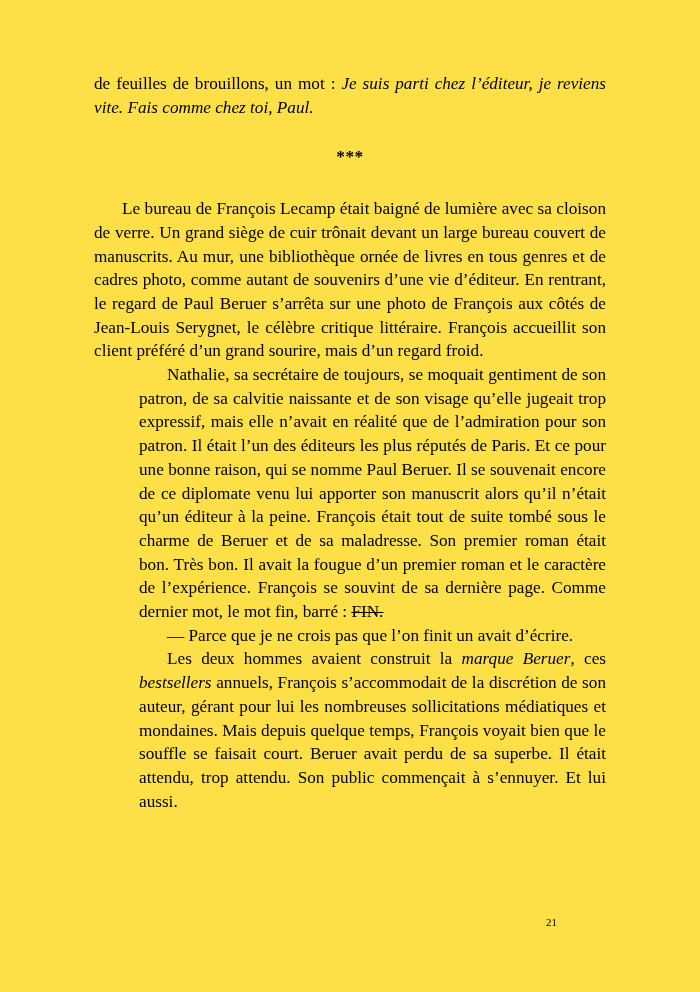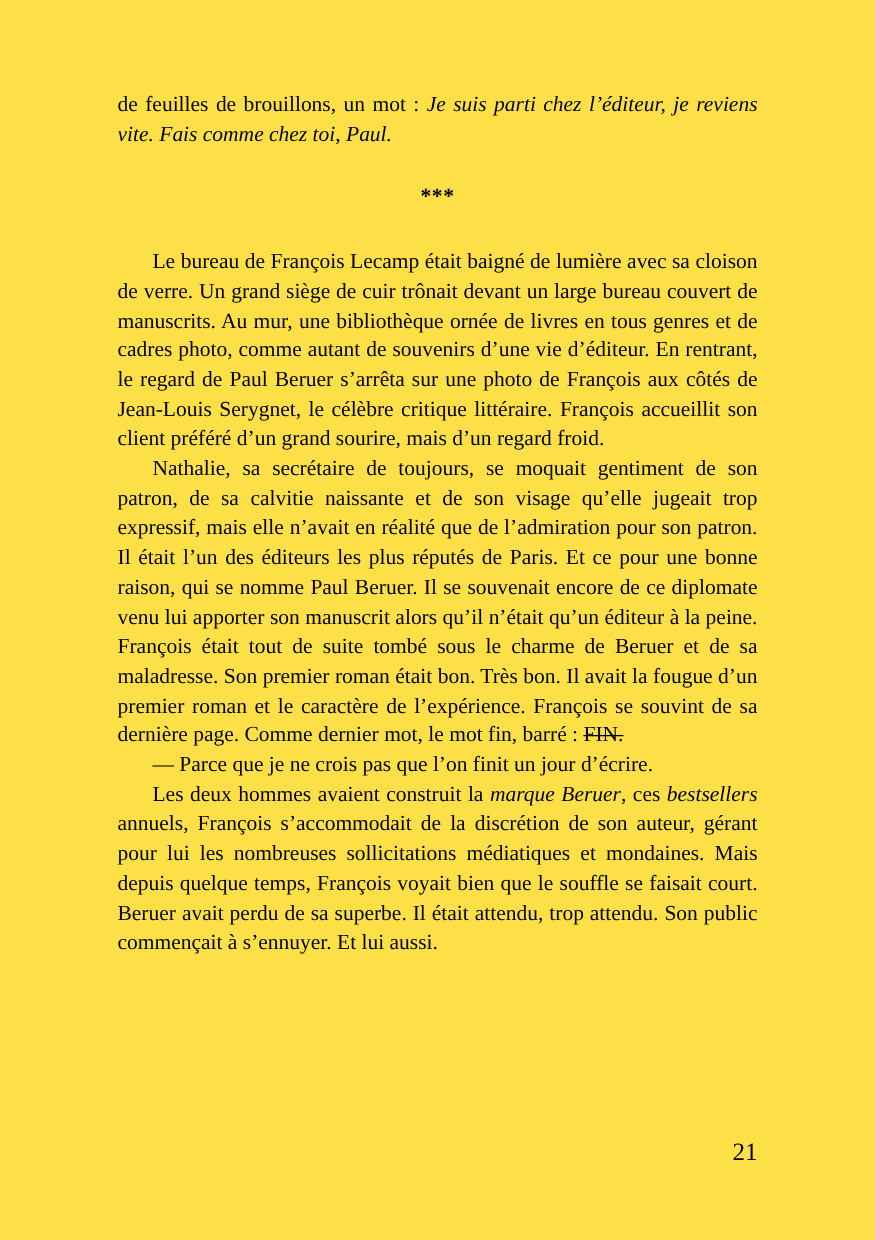--- a/index.html
+++ b/index.html
@@ -54,26 +54,26 @@
     letter-spacing: 0.5px;
     font-weight: 700;
   }
   .spacer-before-sep { height: 26px; }
   .spacer-after-sep  { height: 28px; }
   .folio {
     position: absolute;
     right: 94px;
     top: 912px;
     width: 60px;
-    text-align: right;
-    font-size: 20px;
+    text-align: left;
+    font-size: 11px;
     line-height: 20px;
   }
   
-  .para + .para { margin-top: 0; }
+  .para + .para { margin-top: 0; margin-left: 45px; }
 </style>
 </head>
 <body>
 
 <div class="page">
 
   <div class="text-block">
 
     <p class="para noindent"><span>de feuilles de brouillons, un mot&nbsp;: </span><span class="italic">Je suis parti chez l’éditeur, je reviens vite. Fais comme chez toi, Paul.</span></p>
 
@@ -81,21 +81,21 @@
 
     <p class="sep">***</p>
 
     <div class="spacer-after-sep"></div>
 
     <p class="para indent">Le bureau de François Lecamp était baigné de lumière avec sa cloison de verre. Un grand siège de cuir trônait devant un large bureau couvert de manuscrits. Au mur, une bibliothèque ornée de livres en tous genres et de cadres photo, comme autant de souvenirs d’une vie d’éditeur. En rentrant, le regard de Paul Beruer s’arrêta sur une photo de François aux côtés de Jean-Louis Serygnet, le célèbre critique littéraire. François accueillit son client préféré d’un grand sourire, mais d’un regard froid.</p>
 
     <p class="para indent"><span>Nathalie, sa secrétaire de toujours, se moquait gentiment de son patron, de sa calvitie naissante et de son visage qu’elle jugeait trop expressif, mais elle n’avait en réalité que de l’admiration pour son patron. Il était l’un des éditeurs les plus réputés de Paris. Et ce pour une bonne raison, qui se nomme Paul Beruer. Il se souvenait encore de ce diplomate venu lui apporter son manuscrit alors qu’il n’était qu’un éditeur à la peine. François était tout de suite tombé sous le charme de Beruer et de sa maladresse. Son premier roman était bon. Très bon. Il avait la fougue d’un premier roman et le caractère de l’expérience. François se souvint de sa dernière page. Comme dernier mot, le mot fin, barré&nbsp;: </span><span class="strike">FIN.</span></p>
 
 
-    <p class="para indent">— Parce que je ne crois pas que l’on finit un jour d’écrire.</p>
+    <p class="para indent">— Parce que je ne crois pas que l’on finit un avait d’écrire.</p>
 
     <p class="para indent"><span>Les deux hommes avaient construit la </span><span class="italic">marque Beruer</span><span>, ces </span><span class="italic">bestsellers</span><span> annuels, François s’accommodait de la discrétion de son auteur, gérant pour lui les nombreuses sollicitations médiatiques et mondaines. Mais depuis quelque temps, François voyait bien que le souffle se faisait court. Beruer avait perdu de sa superbe. Il était attendu, trop attendu. Son public commençait à s’ennuyer. Et lui aussi.</span></p>
 
   </div>
 
   <div class="folio">21</div>
 
 </div>
 
 </body></html>

